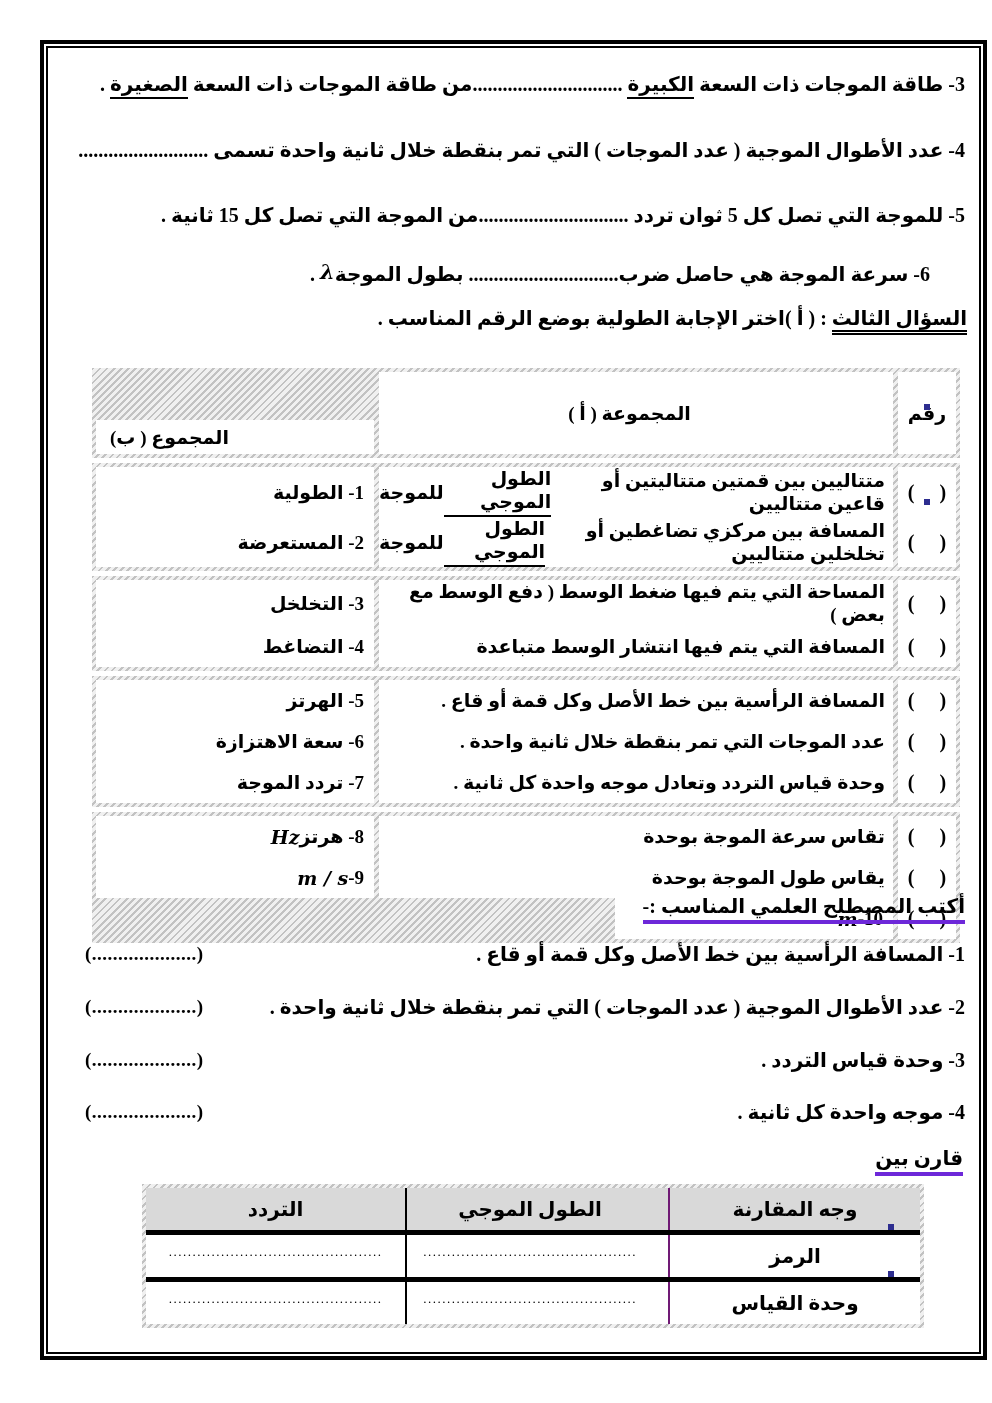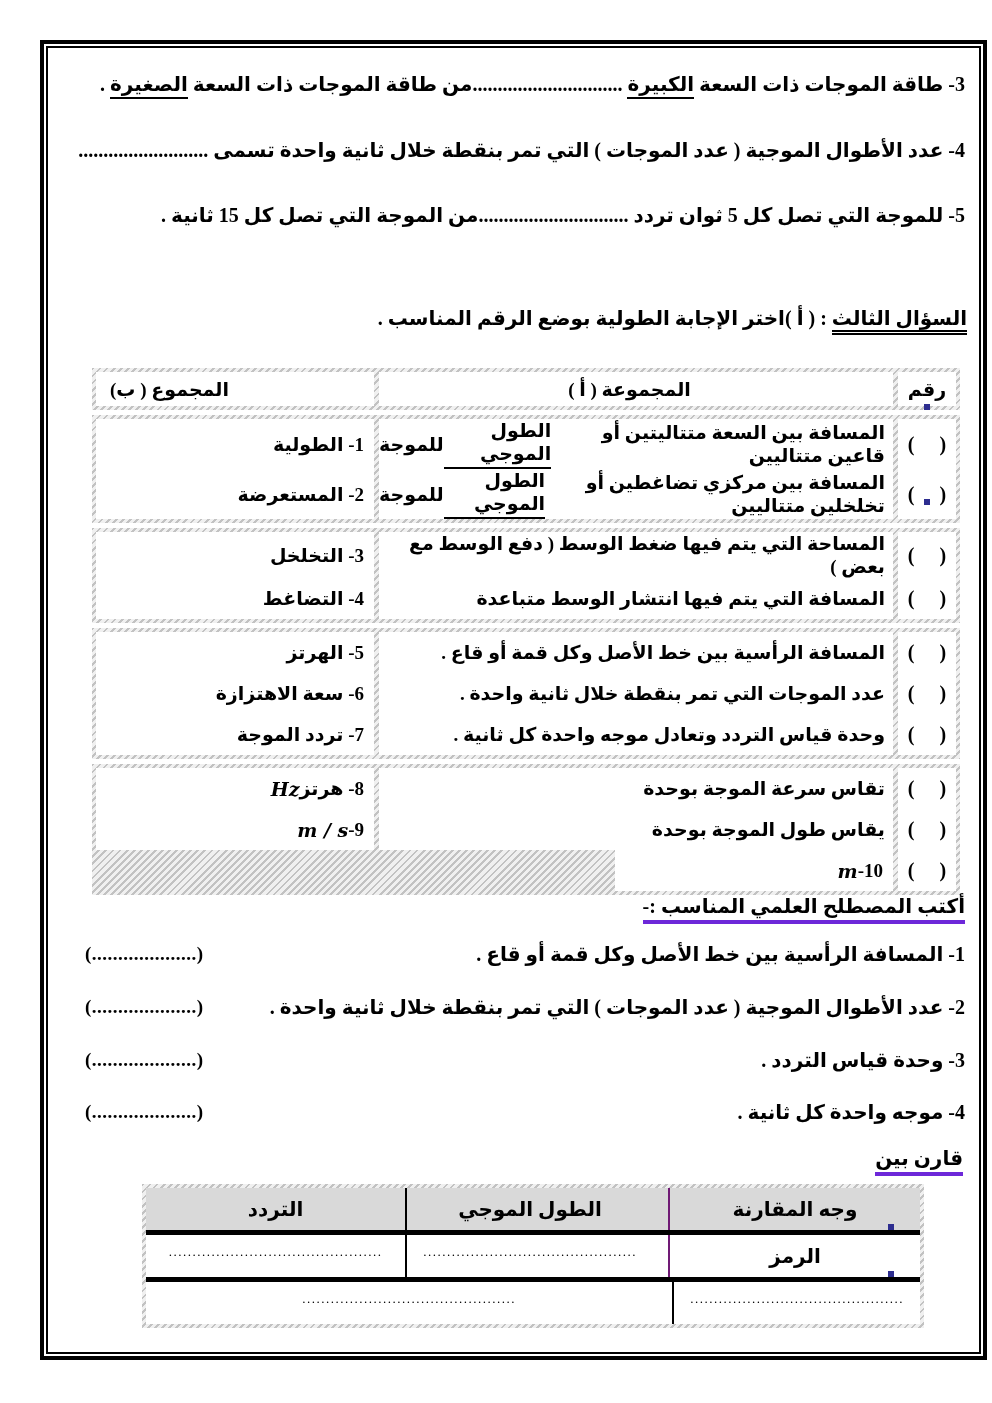--- a/index.html
+++ b/index.html
@@ -25,21 +25,21 @@
 
   .match { position:absolute; top:320px; right:19px; width:868px; }
   .match .hframe { margin-bottom:5px; }
   .mt-row { display:flex; gap:5px; }
   .cell { background:#fff; display:flex; align-items:center; min-height:41px; font-size:19px; }
   .head-row .cell { min-height:34px; }
   .c-num { width:58px; justify-content:center; font-weight:700; }
   .c-a   { flex:1; padding-right:8px; font-weight:600; }
   .c-b   { width:278px; padding-right:10px; font-weight:700; }
   .c-a.center { justify-content:center; padding-right:13px; font-weight:700; }
-  .c-b.hleft  { justify-content:flex-end; padding-left:14px; }
+  .c-b.hleft  { justify-content:flex-end; padding-left:14px;margin-top:48px; }
   .paren { white-space:pre; font-weight:600; font-size:20px; }
   .lat { font-style:italic; font-weight:700; direction:ltr; padding-left:4px;
          font-family:"DejaVu Serif","Liberation Serif",serif; }
 
   .term-item { position:absolute; right:14px; left:37px; display:flex; justify-content:space-between;
                align-items:center; font-size:20px; font-weight:600; white-space:nowrap; }
   .blank { direction:ltr; font-size:19px; letter-spacing:.5px; }
 
   .cmp-wrap { position:absolute; top:1136px; right:55px; width:782px; }
   .cmp-row { display:flex; background:#fff; }
@@ -67,39 +67,42 @@
       </div>
 
       <div class="fill-line" style="top:90px; right:14px;">
         <span>4- </span><span>عدد الأطوال الموجية ( عدد الموجات ) التي تمر بنقطة خلال ثانية واحدة تسمى </span><span class="dots">..........................</span>
       </div>
 
       <div class="fill-line" style="top:155px; right:14px;">
         <span>5- </span><span>للموجة التي تصل كل  5  ثوان تردد </span><span class="dots"> ..............................</span><span>من الموجة التي تصل كل  15  ثانية .</span>
       </div>
 
+      <div class="fill-line" style="top:211px; right:49px;">
+        <span>6- </span><span>سرعة الموجة هي حاصل ضرب</span><span class="dots">..............................</span><span> بطول الموجة</span><span class="sym">λ</span><span> .</span>
+      </div>
 
       <div class="sec-title" style="top:258px; right:12px;">
         <span class="dbl">السؤال الثالث</span><span> : ( أ )اختر الإجابة الطولية بوضع الرقم المناسب .</span>
       </div>
 
       <div class="match">
         <div class="hframe">
           <div class="mt-row head-row">
             <div class="cell c-num">رقم</div>
             <div class="cell c-a center">المجموعة   ( أ )</div>
             <div class="cell c-b hleft">المجموع ( ب)</div>
           </div>
         </div>
 
         <div class="hframe">
           <div class="mt-row">
             <div class="cell c-num paren">(     )</div>
             <div class="cell c-a">
-                <span>المسافة بين السعة متتاليتين أو قاعين متتاليين </span>
+                <span>متتاليين بين قمتين متتاليتين أو قاعين متتاليين </span>
                 <span class="uw">الطول الموجي</span>
                 <span> للموجة</span>
               </div>
             <div class="cell c-b">
                 <span>1- الطولية</span>
               </div>
           </div>
           <div class="mt-row">
             <div class="cell c-num paren">(     )</div>
             <div class="cell c-a">
@@ -229,20 +232,21 @@
         <div class="cmp-row mid">
           <div class="cmp-c cc1 lbl">الرمز</div>
           <div class="cmp-c cc2 dotcell">
               <span class="dotline">.............................................</span>
             </div>
           <div class="cmp-c cc3 dotcell">
               <span class="dotline">.............................................</span>
             </div>
         </div>
         <div class="cmp-row">
+          <div class="cmp-c cc1 lbl">وحدة القياس</div>
           <div class="cmp-c cc2 dotcell">
               <span class="dotline">.............................................</span>
             </div>
           <div class="cmp-c cc3 dotcell">
               <span class="dotline">.............................................</span>
             </div>
         </div>
       </div>
 
       <div class="anchor" style="left:876px; top:356px;"></div>

